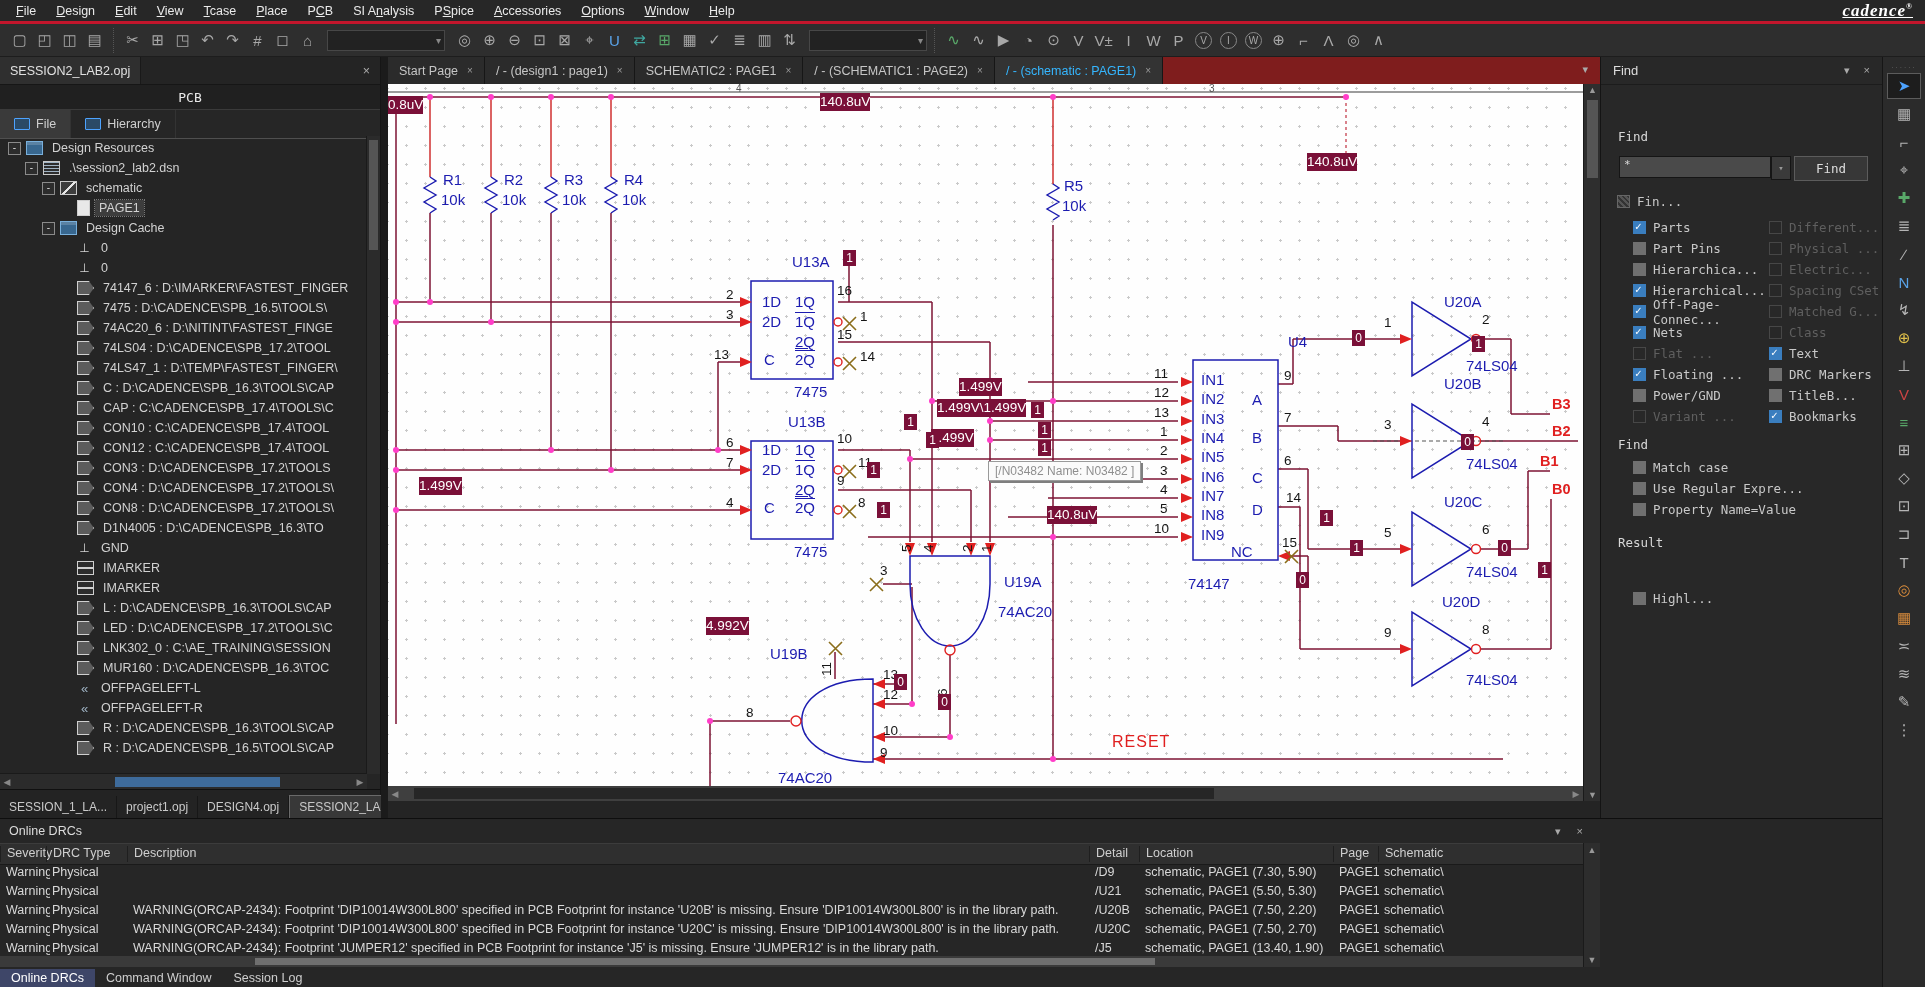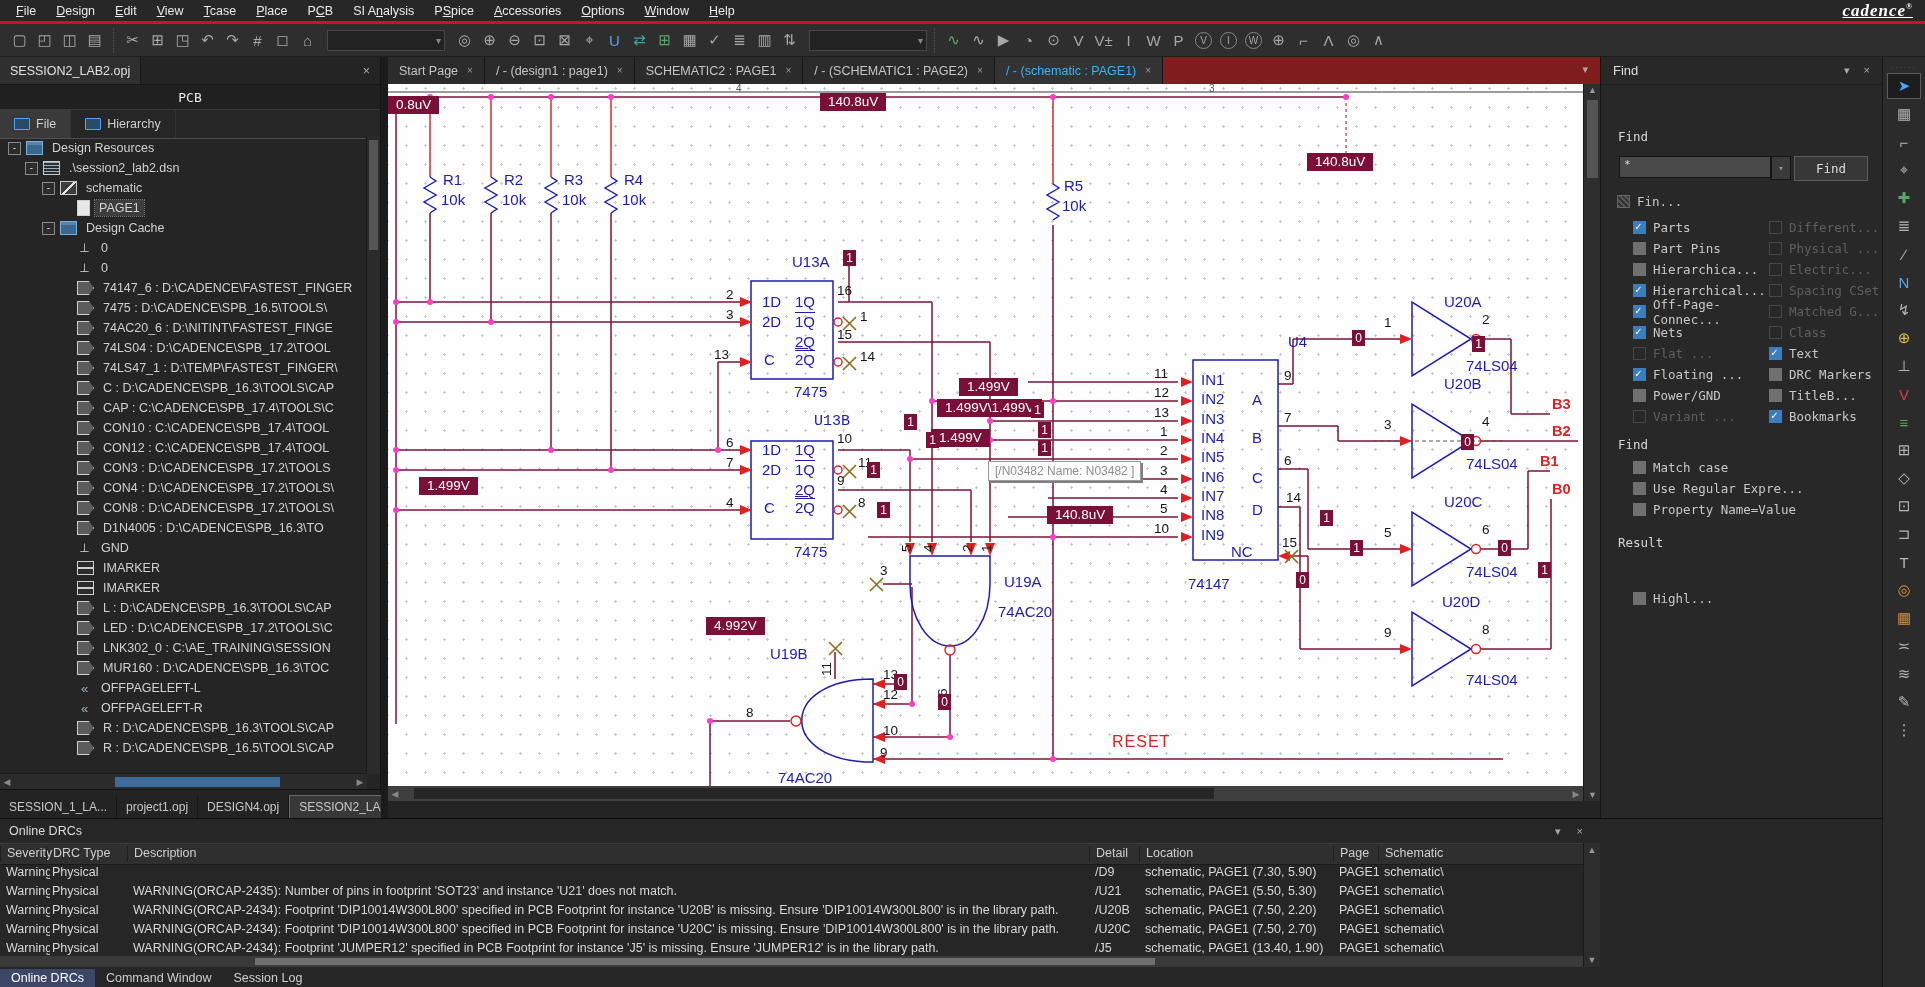--- a/index.html
+++ b/index.html
@@ -66,21 +66,21 @@
     background-image:radial-gradient(#c9c9c9 1px,transparent 1.3px);background-size:19px 19px;background-position:9px 14px;}
   .canvas svg{position:absolute;top:0;left:0;}
   .t{position:absolute;white-space:pre;line-height:1;font-family:"Liberation Sans",sans-serif;}
   .comp{color:#1c1cb0;font-size:15px;}
   .pin{color:#151515;font-size:13.5px;}
   .rot{transform:rotate(-90deg);transform-origin:left top;}
   .port{color:#e02020;font-size:14.5px;font-weight:bold;}
   .reset{color:#e02020;font-size:16px;letter-spacing:1px;}
   .ov{text-decoration:overline;} .un{text-decoration:underline;}
   .ruler{color:#555;font-size:10px;}
-  .vb{position:absolute;background:#7a1038;color:#fff;font-size:13.5px;padding:1px 8px;line-height:16px;}
+  .vb{position:absolute;background:#7a1038;color:#fff;font-size:13.5px;padding:1px 0;line-height:16px;}
   .sb{position:absolute;background:#7a1038;color:#fff;font-size:12px;width:13px;height:16px;text-align:center;line-height:16px;}
   .tip{position:absolute;background:#fbfbfb;border:1px solid #9a9a9a;color:#8f8f8f;font-size:12px;padding:2px 6px;box-shadow:2px 2px 0 #7f7f7f;white-space:pre;}
   .evscroll{position:absolute;top:27px;left:1195px;width:17px;height:717px;background:#2e2e2e;border-left:1px solid #1a1a1a;}
   .evthumb{position:absolute;top:16px;left:3px;width:11px;height:78px;background:#555;}
   .ehscroll{position:absolute;top:729px;left:0;width:1195px;height:15px;background:#3f3f3f;display:flex;align-items:center;}
   .ehthumb{position:absolute;left:26px;width:800px;top:2px;height:11px;background:#262626;}
   .evarrow{position:absolute;left:0;width:17px;text-align:center;color:#999;font-size:9px;}
   
   .fpanel{position:absolute;top:57px;left:1600px;width:282px;height:761px;background:#282828;border-left:1px solid #141414;box-sizing:border-box;font-family:"DejaVu Sans Mono",monospace;}
   .ftitle{height:27px;display:flex;align-items:center;padding:0 12px;font-family:"Liberation Sans",sans-serif;font-size:13px;color:#ddd;border-bottom:1px solid #1c1c1c;}
@@ -372,21 +372,21 @@
 
         <div class="trow lvl3">
           <span class="texp" style="visibility: hidden;"></span>
           <span class="ico pwr"></span>
           <span class="tlabel">0</span>
         </div>
 
         <div class="trow lvl3">
           <span class="texp" style="visibility: hidden;"></span>
           <span class="ico part"></span>
-          <span class="tlabel">74147_6 : D:\CADENCE\FASTEST_FINGER</span>
+          <span class="tlabel">74147_6 : D:\IMARKER\FASTEST_FINGER</span>
         </div>
 
         <div class="trow lvl3">
           <span class="texp" style="visibility: hidden;"></span>
           <span class="ico part"></span>
           <span class="tlabel">7475 : D:\CADENCE\SPB_16.5\TOOLS\</span>
         </div>
 
         <div class="trow lvl3">
           <span class="texp" style="visibility: hidden;"></span>
@@ -690,21 +690,21 @@
           <div class="t comp" style="left: 116px; top: 88px;">R2</div>
           <div class="t comp" style="left: 114px; top: 108px;">10k</div>
           <div class="t comp" style="left: 176px; top: 88px;">R3</div>
           <div class="t comp" style="left: 174px; top: 108px;">10k</div>
           <div class="t comp" style="left: 236px; top: 88px;">R4</div>
           <div class="t comp" style="left: 234px; top: 108px;">10k</div>
           <div class="t comp" style="left: 676px; top: 94px;">R5</div>
           <div class="t comp" style="left: 674px; top: 114px;">10k</div>
           <div class="t comp" style="left: 404px; top: 170px;">U13A</div>
           <div class="t comp" style="left: 406px; top: 300px;">7475</div>
-          <div class="t comp" style="left: 426px; top: 330px; font-family: Liberation Mono, monospace;">U13B</div>
+          <div class="t comp" style="left: 400px; top: 330px;">U13B</div>
           <div class="t comp" style="left: 406px; top: 460px;">7475</div>
           <div class="t comp" style="left: 900px; top: 250px;">U4</div>
           <div class="t comp" style="left: 800px; top: 492px;">74147</div>
           <div class="t comp" style="left: 616px; top: 490px;">U19A</div>
           <div class="t comp" style="left: 610px; top: 520px;">74AC20</div>
           <div class="t comp" style="left: 382px; top: 562px;">U19B</div>
           <div class="t comp" style="left: 390px; top: 686px;">74AC20</div>
           <div class="t comp" style="left: 1056px; top: 210px;">U20A</div>
           <div class="t comp" style="left: 1078px; top: 274px;">74LS04</div>
           <div class="t comp" style="left: 1056px; top: 292px;">U20B</div>
@@ -1080,21 +1080,20 @@
           <span class="c1">Physical</span>
           <span class="c3">/D9</span>
           <span class="c4">schematic, PAGE1  (7.30, 5.90)</span>
           <span class="c5">PAGE1</span>
           <span class="c6">schematic\</span>
         </div>
 
         <div class="drcrow">
           <span class="c0">Warning</span>
           <span class="c1">Physical</span>
-          <span class="c2">WARNING(ORCAP-2435): Number of pins in footprint 'SOT23' and instance 'U21' does not match.</span>
           <span class="c3">/U21</span>
           <span class="c4">schematic, PAGE1  (5.50, 5.30)</span>
           <span class="c5">PAGE1</span>
           <span class="c6">schematic\</span>
         </div>
 
         <div class="drcrow">
           <span class="c0">Warning</span>
           <span class="c1">Physical</span>
           <span class="c2">WARNING(ORCAP-2434): Footprint 'DIP10014W300L800' specified in PCB Footprint for instance 'U20B' is missing. Ensure 'DIP10014W300L800' is in the library path.</span>

